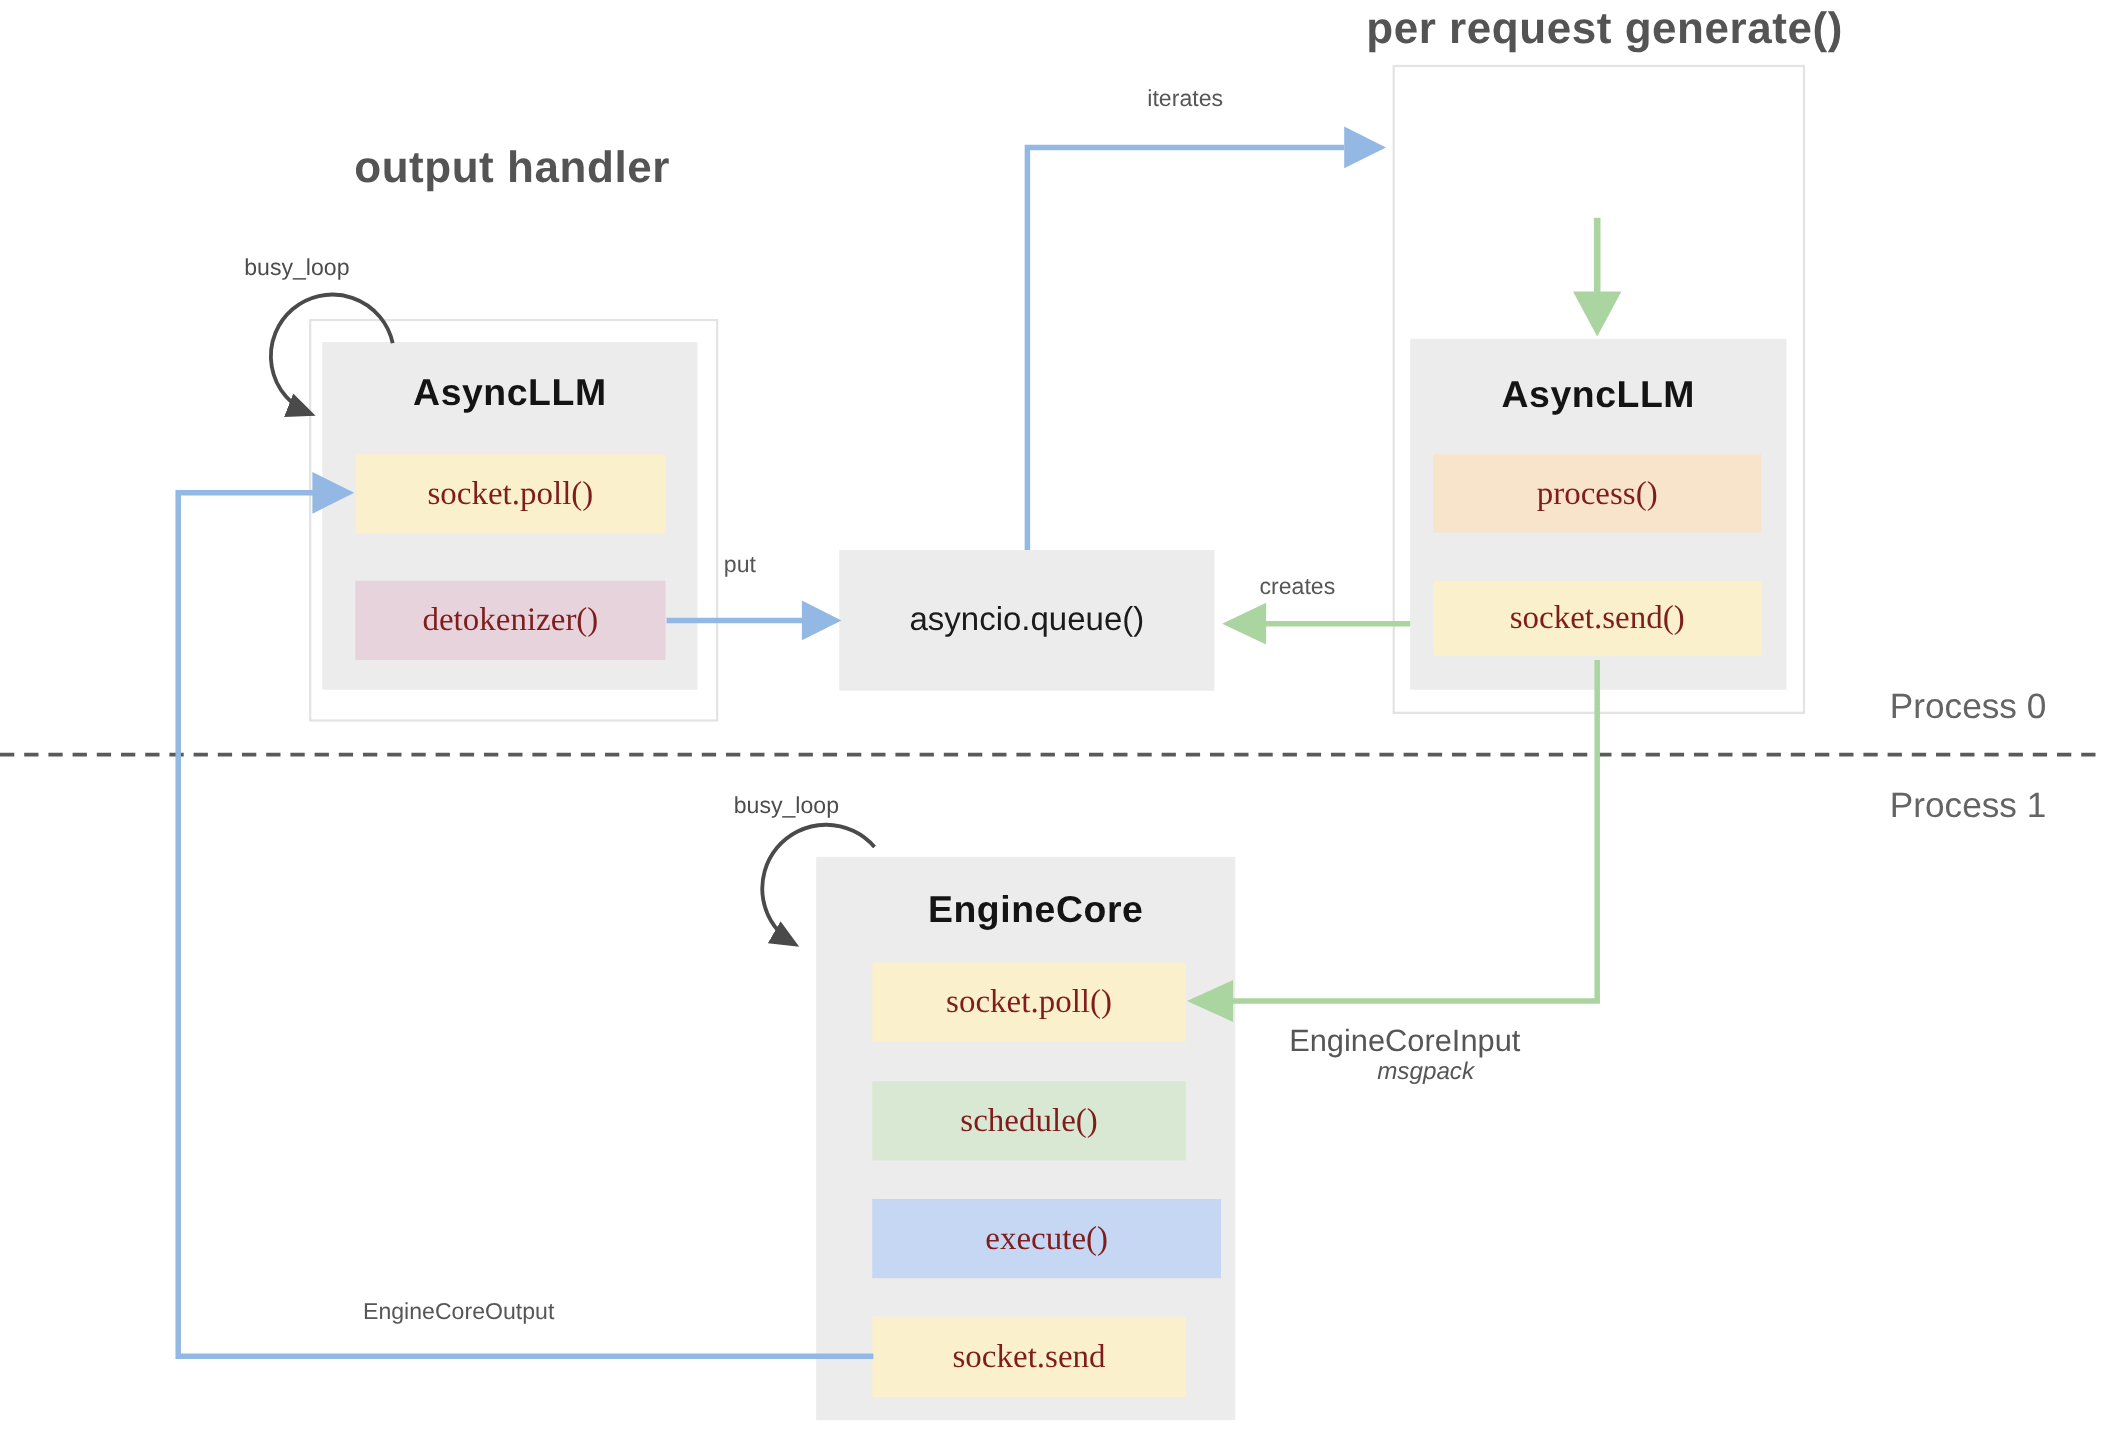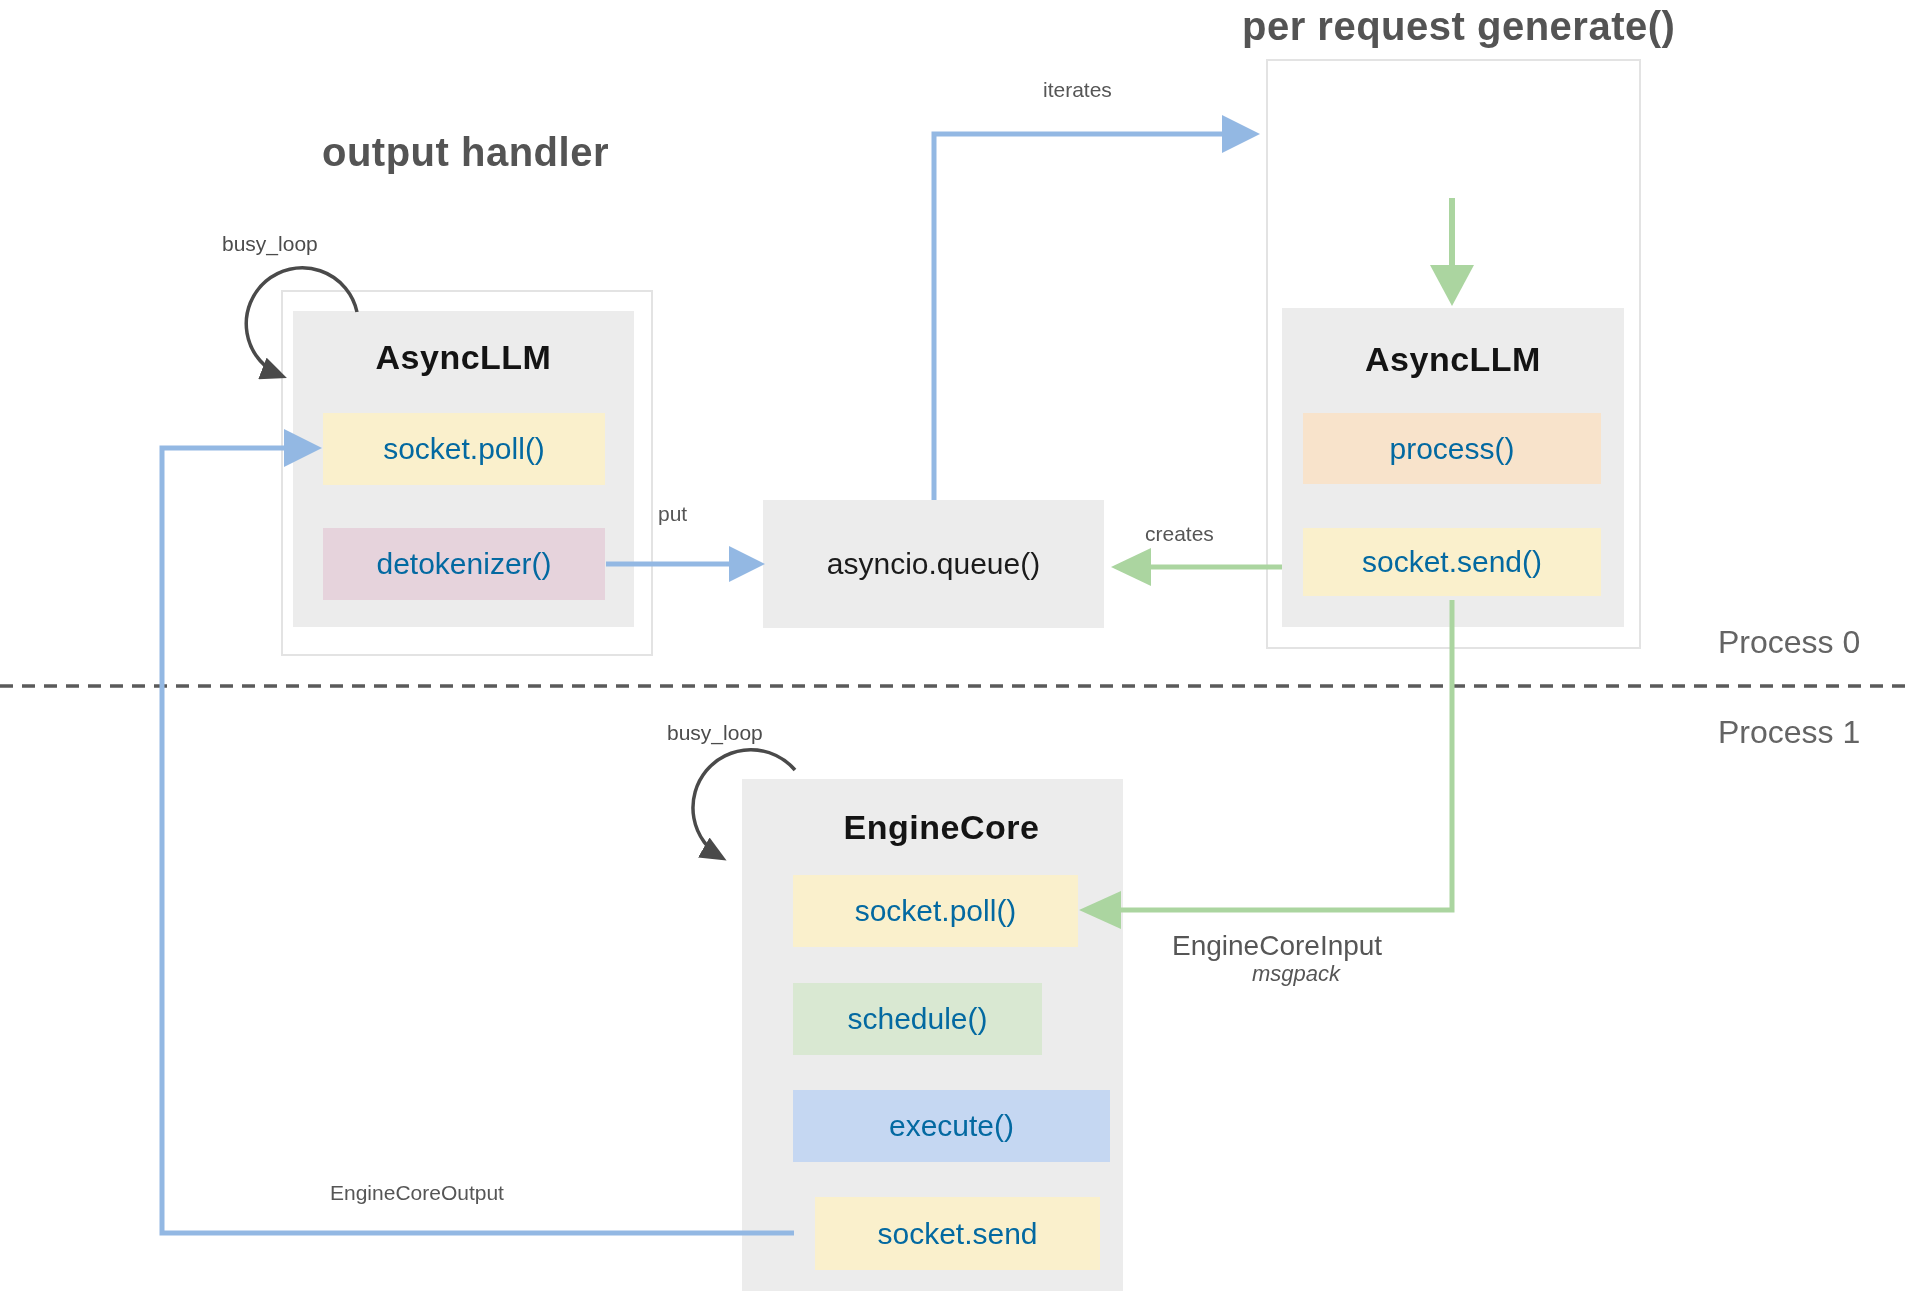--- a/index.html
+++ b/index.html
@@ -6,21 +6,21 @@
   .canvas{
     position:relative;width:1910px;height:1312px;background:#ffffff;
     font-family:"Liberation Sans","DejaVu Sans",sans-serif;overflow:hidden;
   }
   .lbl{position:absolute;color:#565656;font-size:21px;font-weight:400;white-space:nowrap;z-index:4;}
   .title{position:absolute;color:#545454;font-size:40px;font-weight:700;white-space:nowrap;z-index:4;letter-spacing:0.5px;}
   .outer{position:absolute;background:#ffffff;border:2px solid #e3e3e3;z-index:1;}
   .graybox{position:absolute;background:#ececec;z-index:2;}
   .boxtitle{position:absolute;color:#141414;font-size:34px;font-weight:700;text-align:center;z-index:3;letter-spacing:0.5px;}
   .item{position:absolute;display:flex;align-items:center;justify-content:center;
-        color:#0369a1;font-size:30px;z-index:3;}
+        color:#7f1d1d;font-size:30px;z-index:3;font-family:Liberation Serif, serif;}
   .queuebox{position:absolute;background:#ececec;display:flex;align-items:center;justify-content:center;
         color:#1b1b1b;font-size:30px;z-index:2;}
   .apibox{position:absolute;background:#ececec;display:flex;align-items:center;justify-content:center;
         color:#141414;font-size:34px;font-weight:700;z-index:2;letter-spacing:0.5px;}
   svg.overlay{position:absolute;left:0;top:0;z-index:5;pointer-events:none;}
   .blue{stroke:#93b8e3;stroke-width:5;fill:none;}
   .bluefill{fill:#93b8e3;}
   .green{stroke:#abd5a0;stroke-width:5;fill:none;}
   .greenfill{fill:#abd5a0;}
   .arc{stroke:#4a4a4a;stroke-width:3.5;fill:none;}
@@ -58,23 +58,23 @@
 
   <div class="outer" style="left:1266px;top:59px;width:371px;height:586px;"></div>
   <div class="graybox" style="left:1282px;top:308px;width:342px;height:319px;"></div>
   <div class="boxtitle" style="left:1282px;top:340px;width:342px;">AsyncLLM</div>
   <div class="item" style="left: 1303px; top: 413px; width: 298px; height: 71px; background: rgb(248, 227, 203);">process()</div>
   <div class="item" style="left: 1303px; top: 528px; width: 298px; height: 68px; background: rgb(250, 240, 204);">socket.send()</div>
 
   <div class="graybox" style="left:742px;top:779px;width:381px;height:512px;"></div>
   <div class="boxtitle" style="left:742px;top:808px;width:399px;">EngineCore</div>
   <div class="item" style="left: 793px; top: 875px; width: 285px; height: 72px; background: rgb(250, 240, 204);">socket.poll()</div>
-  <div class="item" style="left: 793px; top: 983px; width: 249px; height: 72px; background: rgb(217, 232, 210);">schedule()</div>
+  <div class="item" style="left: 793px; top: 983px; width: 285px; height: 72px; background: rgb(217, 232, 210);">schedule()</div>
   <div class="item" style="left: 793px; top: 1090px; width: 317px; height: 72px; background: rgb(197, 215, 242);">execute()</div>
-  <div class="item" style="left: 793px; top: 1197px; width: 285px; height: 73px; background: rgb(250, 240, 204); margin-left: 22px;">socket.send</div>
+  <div class="item" style="left: 793px; top: 1197px; width: 285px; height: 73px; background: rgb(250, 240, 204);">socket.send</div>
 
   <svg class="overlay" width="1910" height="1312" viewBox="0 0 1910 1312">
     <defs>
       <marker id="ah" markerWidth="7.5" markerHeight="6.6" refX="6" refY="3.3" orient="auto">
         <path d="M0,0 L7.5,3.3 L0,6.6 z" fill="#4a4a4a"></path>
       </marker>
     </defs>
 
     <line class="dash" x1="0" y1="686" x2="1910" y2="686"></line>
 

